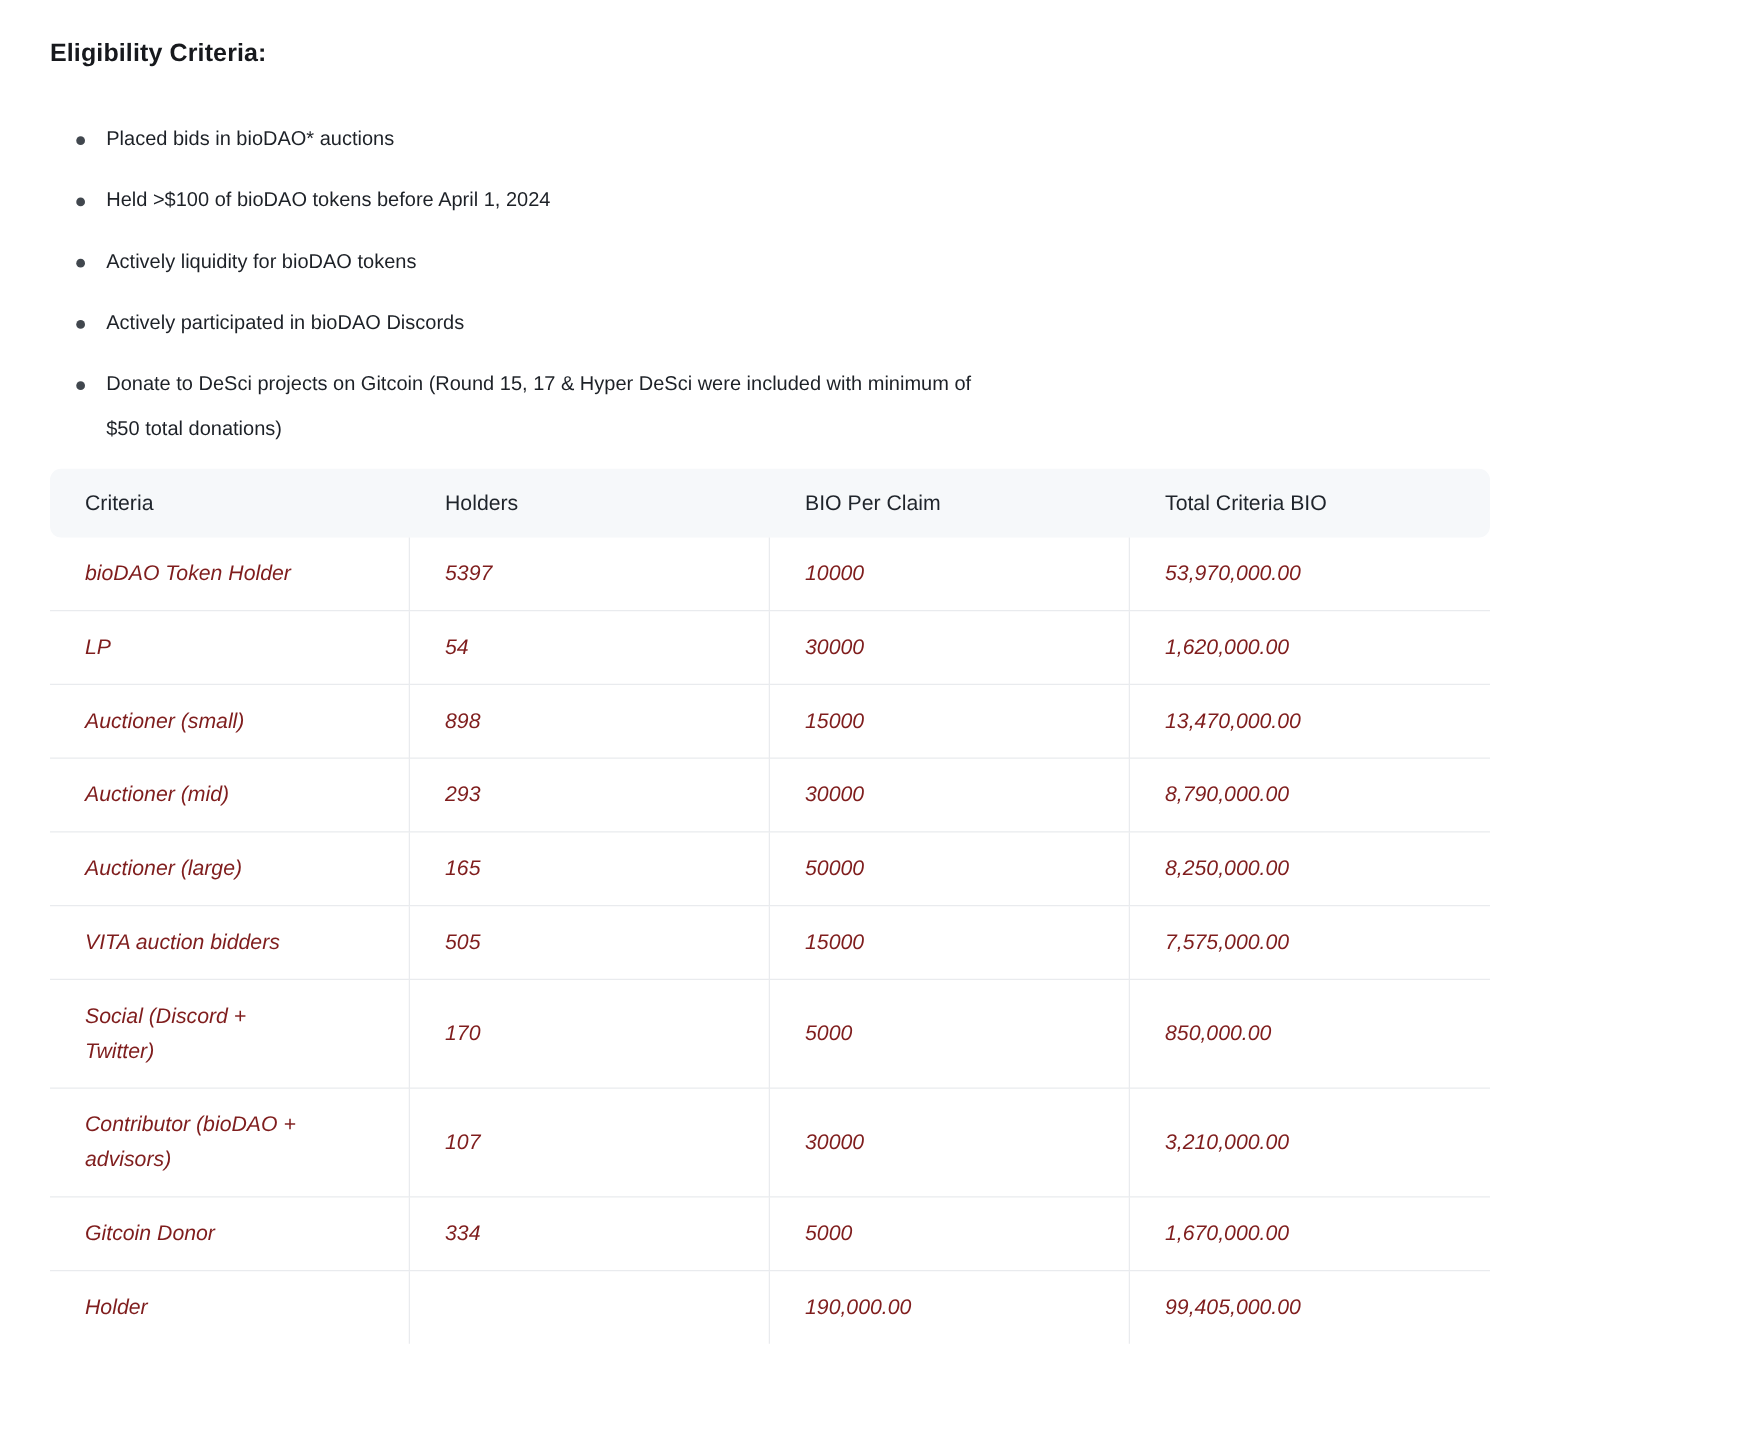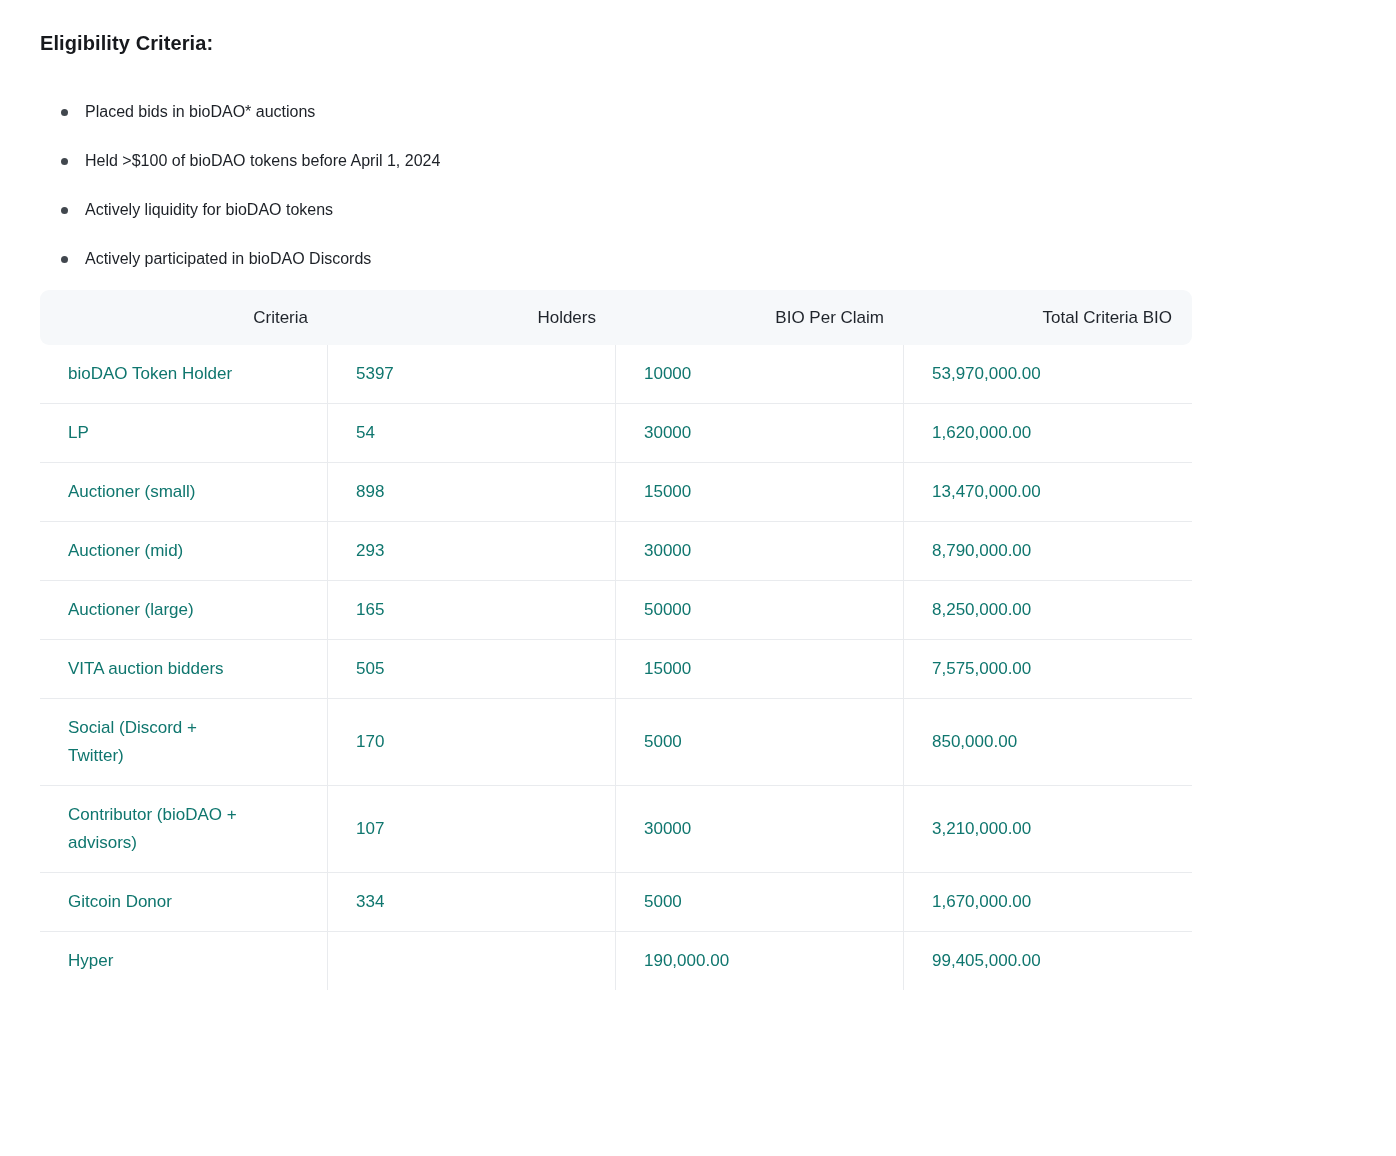--- a/index.html
+++ b/index.html
@@ -55,52 +55,55 @@
     border-collapse: separate;
     border-spacing: 0;
     table-layout: fixed;
     width: 1152px;
     margin-top: 12px;
     font-size: 17px;
   }
   table.criteria-table col { width: 25%; }
   table.criteria-table th {
     background: var(--header-bg, #f6f8fa);
-    text-align: right;
+    text-align: left;
     font-weight: 400;
     color: #1f242b;
     font-size: 17px;
     line-height: 27px;
     padding: 14px 20px 14px 28px;
   }
   table.criteria-table th:first-child { border-radius: 9px 0 0 9px; }
   table.criteria-table th:last-child  { border-radius: 0 9px 9px 0; }
   table.criteria-table td {
     padding: 15px 20px 15px 28px;
     line-height: 28px;
-    color: #0f766e;
+    color: #7f1d1d;
     border-right: 1px solid var(--border-color, #e9ebee);
     border-bottom: 1px solid var(--border-color, #e9ebee);
     vertical-align: middle;
     white-space: pre-line;
+    font-style: italic;
   }
   table.criteria-table td:last-child { border-right: none; }
   table.criteria-table tbody tr:last-child td { border-bottom: none; }
 </style>
 </head>
 <body>
 
 <div class="page">
   <h2 class="page-title">Eligibility Criteria:</h2>
 
   <ul class="bullet-list">
       <li><span class="bullet-dot"></span><span class="li-text">Placed bids in bioDAO* auctions</span></li>
       <li><span class="bullet-dot"></span><span class="li-text">Held &gt;$100 of bioDAO tokens before April 1, 2024</span></li>
       <li><span class="bullet-dot"></span><span class="li-text">Actively liquidity for bioDAO tokens</span></li>
       <li><span class="bullet-dot"></span><span class="li-text">Actively participated in bioDAO Discords</span></li>
+      <li><span class="bullet-dot"></span><span class="li-text">Donate to DeSci projects on Gitcoin (Round 15, 17 &amp; Hyper DeSci were included with minimum of
+$50 total donations)</span></li>
     </ul>
 
   <table class="criteria-table">
     <colgroup>
         <col>
         <col>
         <col>
         <col>
       </colgroup>
     <thead>
@@ -162,20 +165,20 @@
           <td>30000</td>
           <td>3,210,000.00</td>
         </tr>
         <tr>
           <td>Gitcoin Donor</td>
           <td>334</td>
           <td>5000</td>
           <td>1,670,000.00</td>
         </tr>
         <tr>
-          <td>Hyper</td>
+          <td>Holder</td>
           <td></td>
           <td>190,000.00</td>
           <td>99,405,000.00</td>
         </tr>
       </tbody>
   </table>
 </div>
 
 </body></html>

